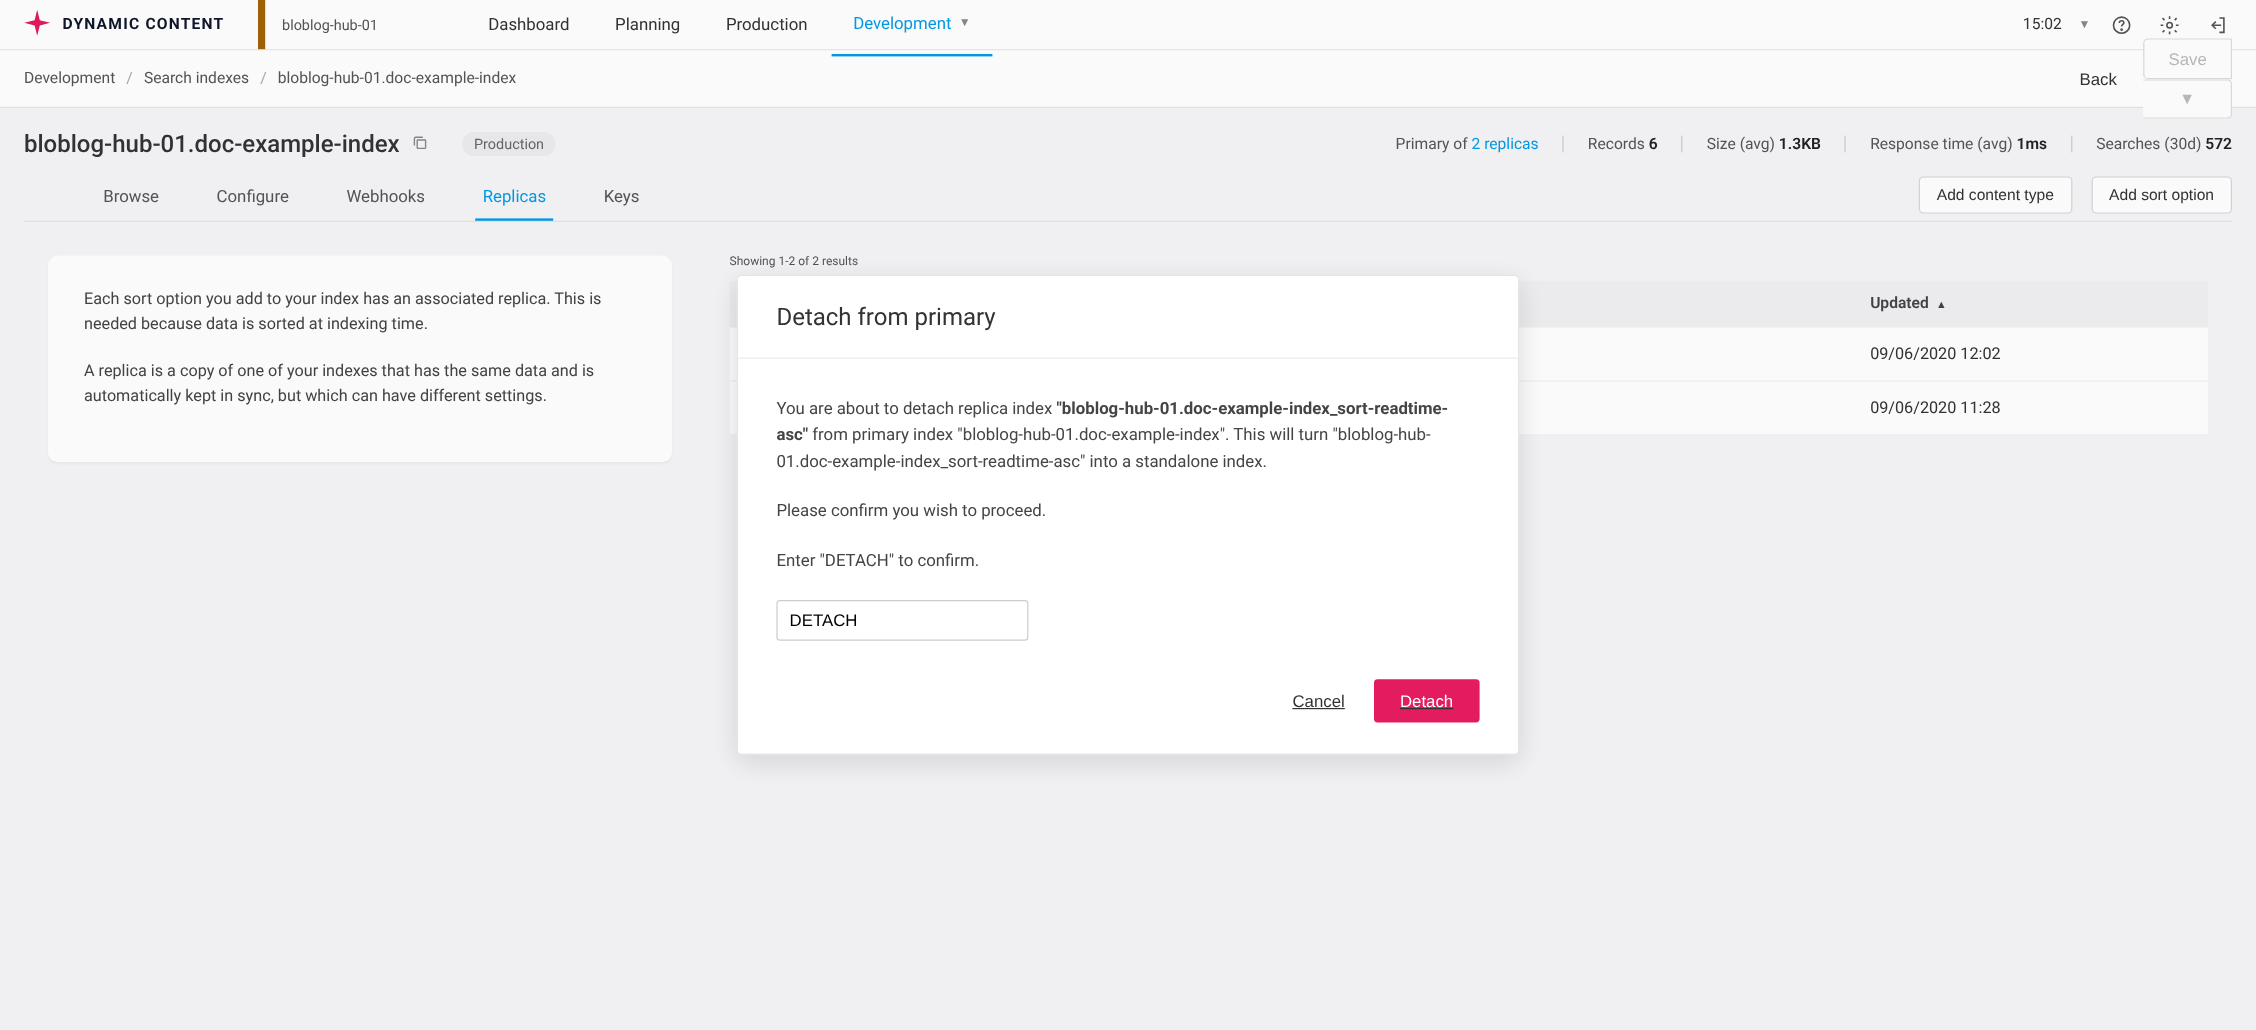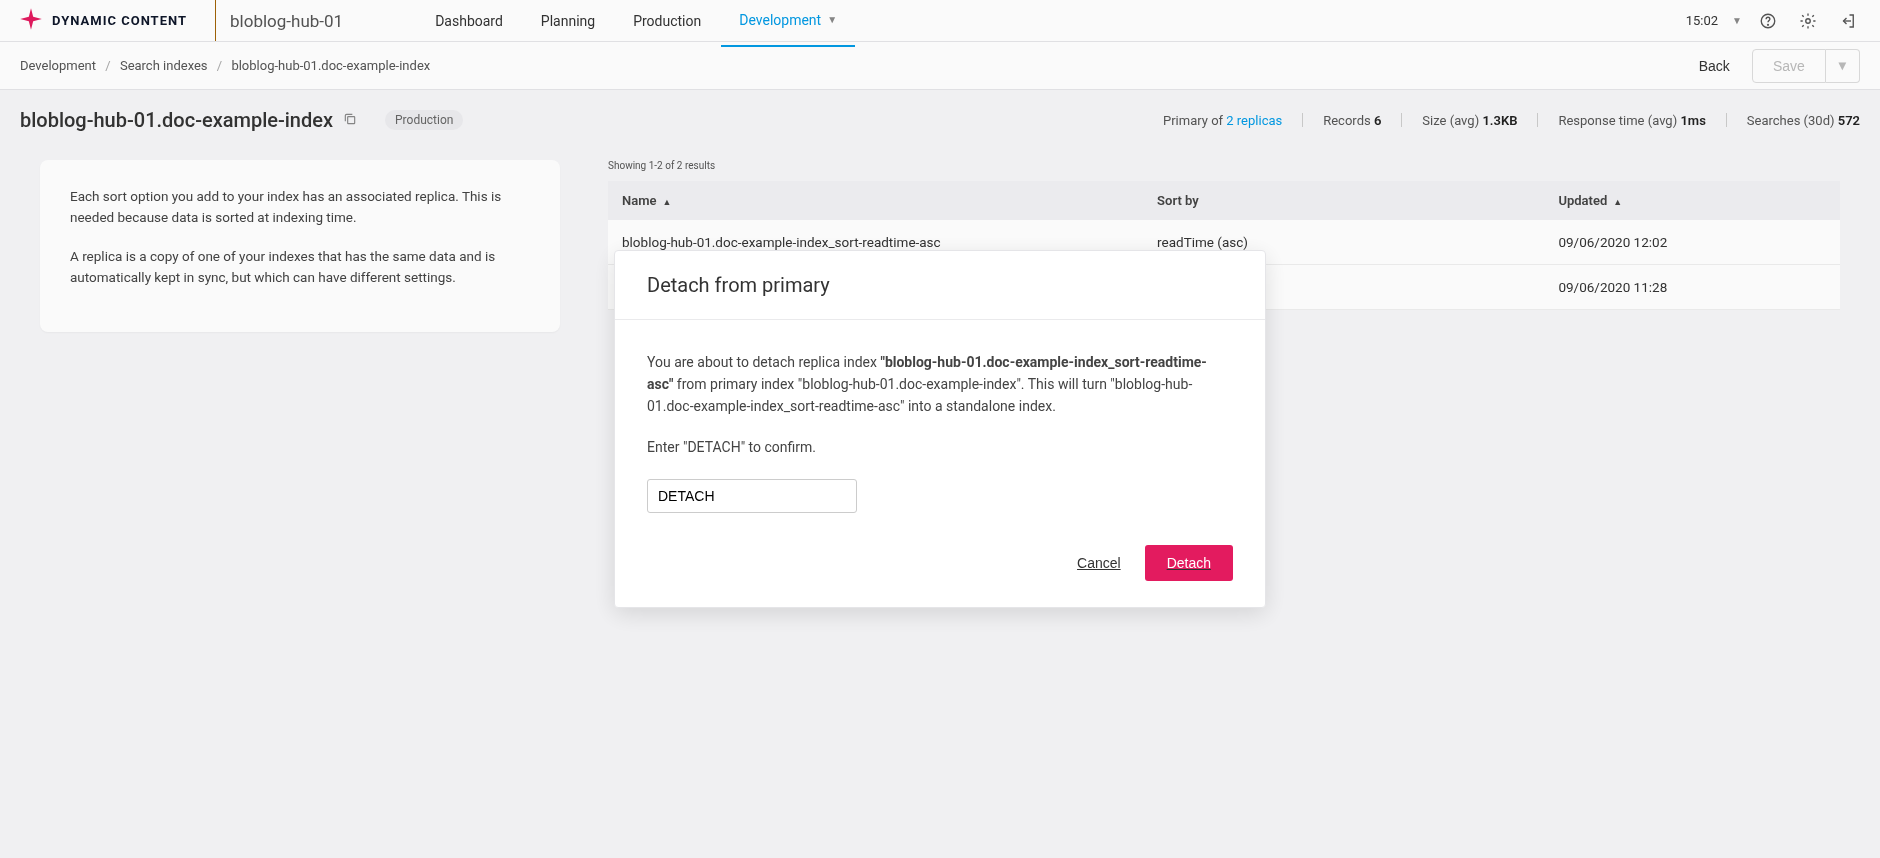--- a/index.html
+++ b/index.html
@@ -2,21 +2,21 @@
 <html><head>
 <meta charset="utf-8">
 <style>
 * { margin: 0; padding: 0; box-sizing: border-box; }
 body { font-family: -apple-system, BlinkMacSystemFont, "Segoe UI", Roboto, sans-serif; background: #f5f5f7; color: #333; overflow: hidden; }
 
 
 .topnav { display: flex; align-items: center; height: 42px; background: #fff; border-bottom: 1px solid #e5e5e8; padding: 0 18px; }
 .logo { display: flex; align-items: center; gap: 8px; color: #0f172a; font-weight: 700; letter-spacing: 1px; font-size: 13px; }
 .logo svg { width: 26px; height: 26px; }
-.hub-chip { margin-left: 28px; padding: 0 14px; border-left: 1px solid #a16207; height: 100%; display: flex; align-items: center; font-size: 17px; color: #555; }
+.hub-chip { margin-left: 28px; padding: 0 14px; border-left: 6px solid #a16207; height: 100%; display: flex; align-items: center; font-size: 12px; color: #555; }
 .navlinks { display: flex; gap: 2px; margin-left: 60px; }
 .navlinks a { display: flex; align-items: center; height: 52px; padding: 0 18px; font-size: 14px; color: #333; text-decoration: none; }
 .navlinks a.active { color: #039be5; border-bottom: 2px solid #039be5; }
 .navlinks .chev { margin-left: 6px; color: #888; font-size: 10px; }
 .nav-right { margin-left: auto; display: flex; align-items: center; gap: 12px; }
 .nav-right .time { font-size: 13px; color: #333; margin-right: 2px; }
 .nav-right .iconbtn { width: 28px; height: 28px; display: flex; align-items: center; justify-content: center; color: #555; cursor: pointer; }
 .nav-right svg { width: 18px; height: 18px; stroke: #555; fill: none; stroke-width: 1.8; }
 
 
@@ -124,21 +124,21 @@
 <div class="subhead">
   <div class="crumbs">
     <a>Development</a>
     <span class="sep">/</span>
     <a>Search indexes</a>
     <span class="sep">/</span>
     <span>bloblog-hub-01.doc-example-index</span>
   </div>
   <div class="actions">
     <button class="btn-ghost">Back</button>
-    <div style="display:flex;">
+    <div style="display:flex;flex-direction:column;">
       <button class="btn-primary-disabled">Save</button>
       <button class="btn-drop">▼</button>
     </div>
   </div>
 </div>
 
 <div class="page">
   <div class="page-h">
     <h1>bloblog-hub-01.doc-example-index</h1>
     <span class="copy-ic">
@@ -154,20 +154,33 @@
       <span><span>Records </span><b>6</b></span>
       <span class="divider"></span>
       <span><span>Size (avg) </span><b>1.3KB</b></span>
       <span class="divider"></span>
       <span><span>Response time (avg) </span><b>1ms</b></span>
       <span class="divider"></span>
       <span><span>Searches (30d) </span><b>572</b></span>
     </div>
   </div>
 
+  <div class="tabs-row">
+    <div class="tabs">
+      <a>Browse</a>
+      <a>Configure</a>
+      <a>Webhooks</a>
+      <a class="active">Replicas</a>
+      <a>Keys</a>
+    </div>
+    <div class="tabs-actions">
+      <button class="btn-outline">Add content type</button>
+      <button class="btn-outline">Add sort option</button>
+    </div>
+  </div>
 
   <div class="content">
     <div class="side-card">
       <p>Each sort option you add to your index has an associated replica. This is needed because data is sorted at indexing time.</p>
       <p>A replica is a copy of one of your indexes that has the same data and is automatically kept in sync, but which can have different settings.</p>
     </div>
 
     <div class="main-col">
       <div class="showing">Showing 1-2 of 2 results</div>
       <div class="table-head">
@@ -189,20 +202,21 @@
   </div>
 </div>
 
 <div class="overlay">
   <div class="modal">
     <div class="modal-h">Detach from primary</div>
     <div class="modal-b">
       <p>
         <span>You are about to detach replica index </span><b>"bloblog-hub-01.doc-example-index_sort-readtime-asc"</b><span> from primary index "bloblog-hub-01.doc-example-index". This will turn "bloblog-hub-01.doc-example-index_sort-readtime-asc" into a standalone index.</span>
       </p>
+      <p>Please confirm you wish to proceed.</p>
       <p>Enter "DETACH" to confirm.</p>
       <input type="text" value="DETACH" style="">
     </div>
     <div class="modal-f">
       <button class="btn-cancel">Cancel</button>
       <button class="btn-detach">Detach</button>
     </div>
   </div>
 </div>
 

